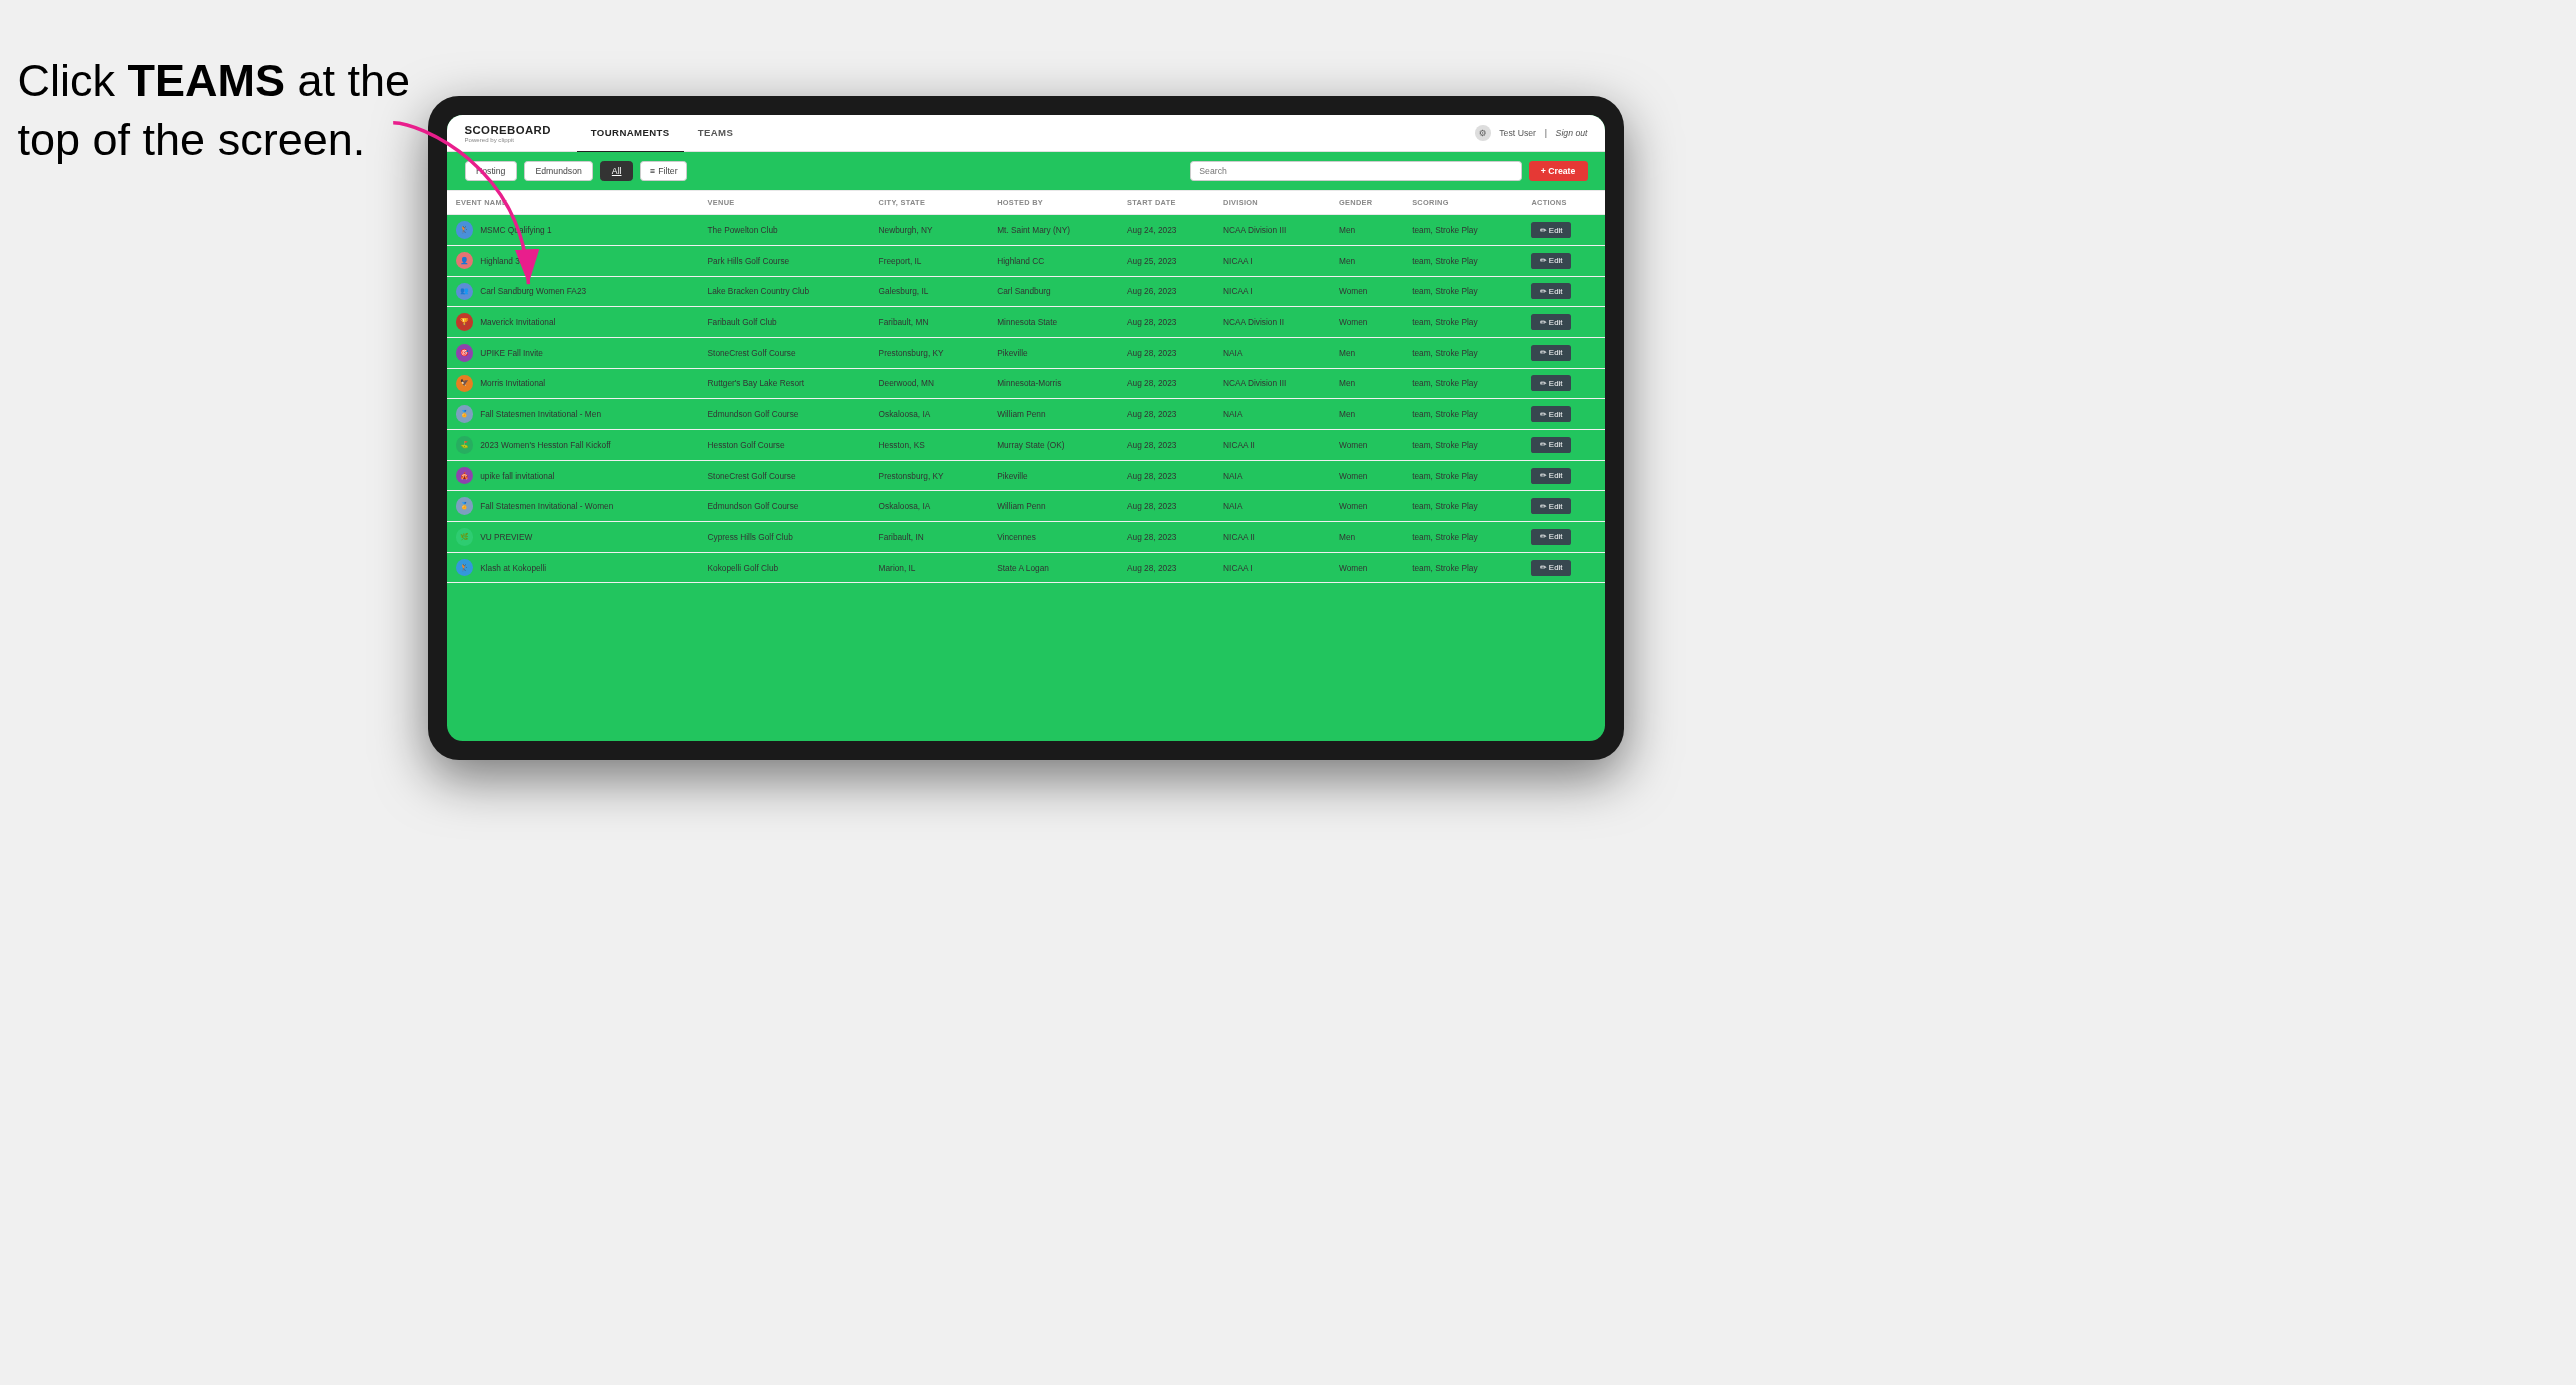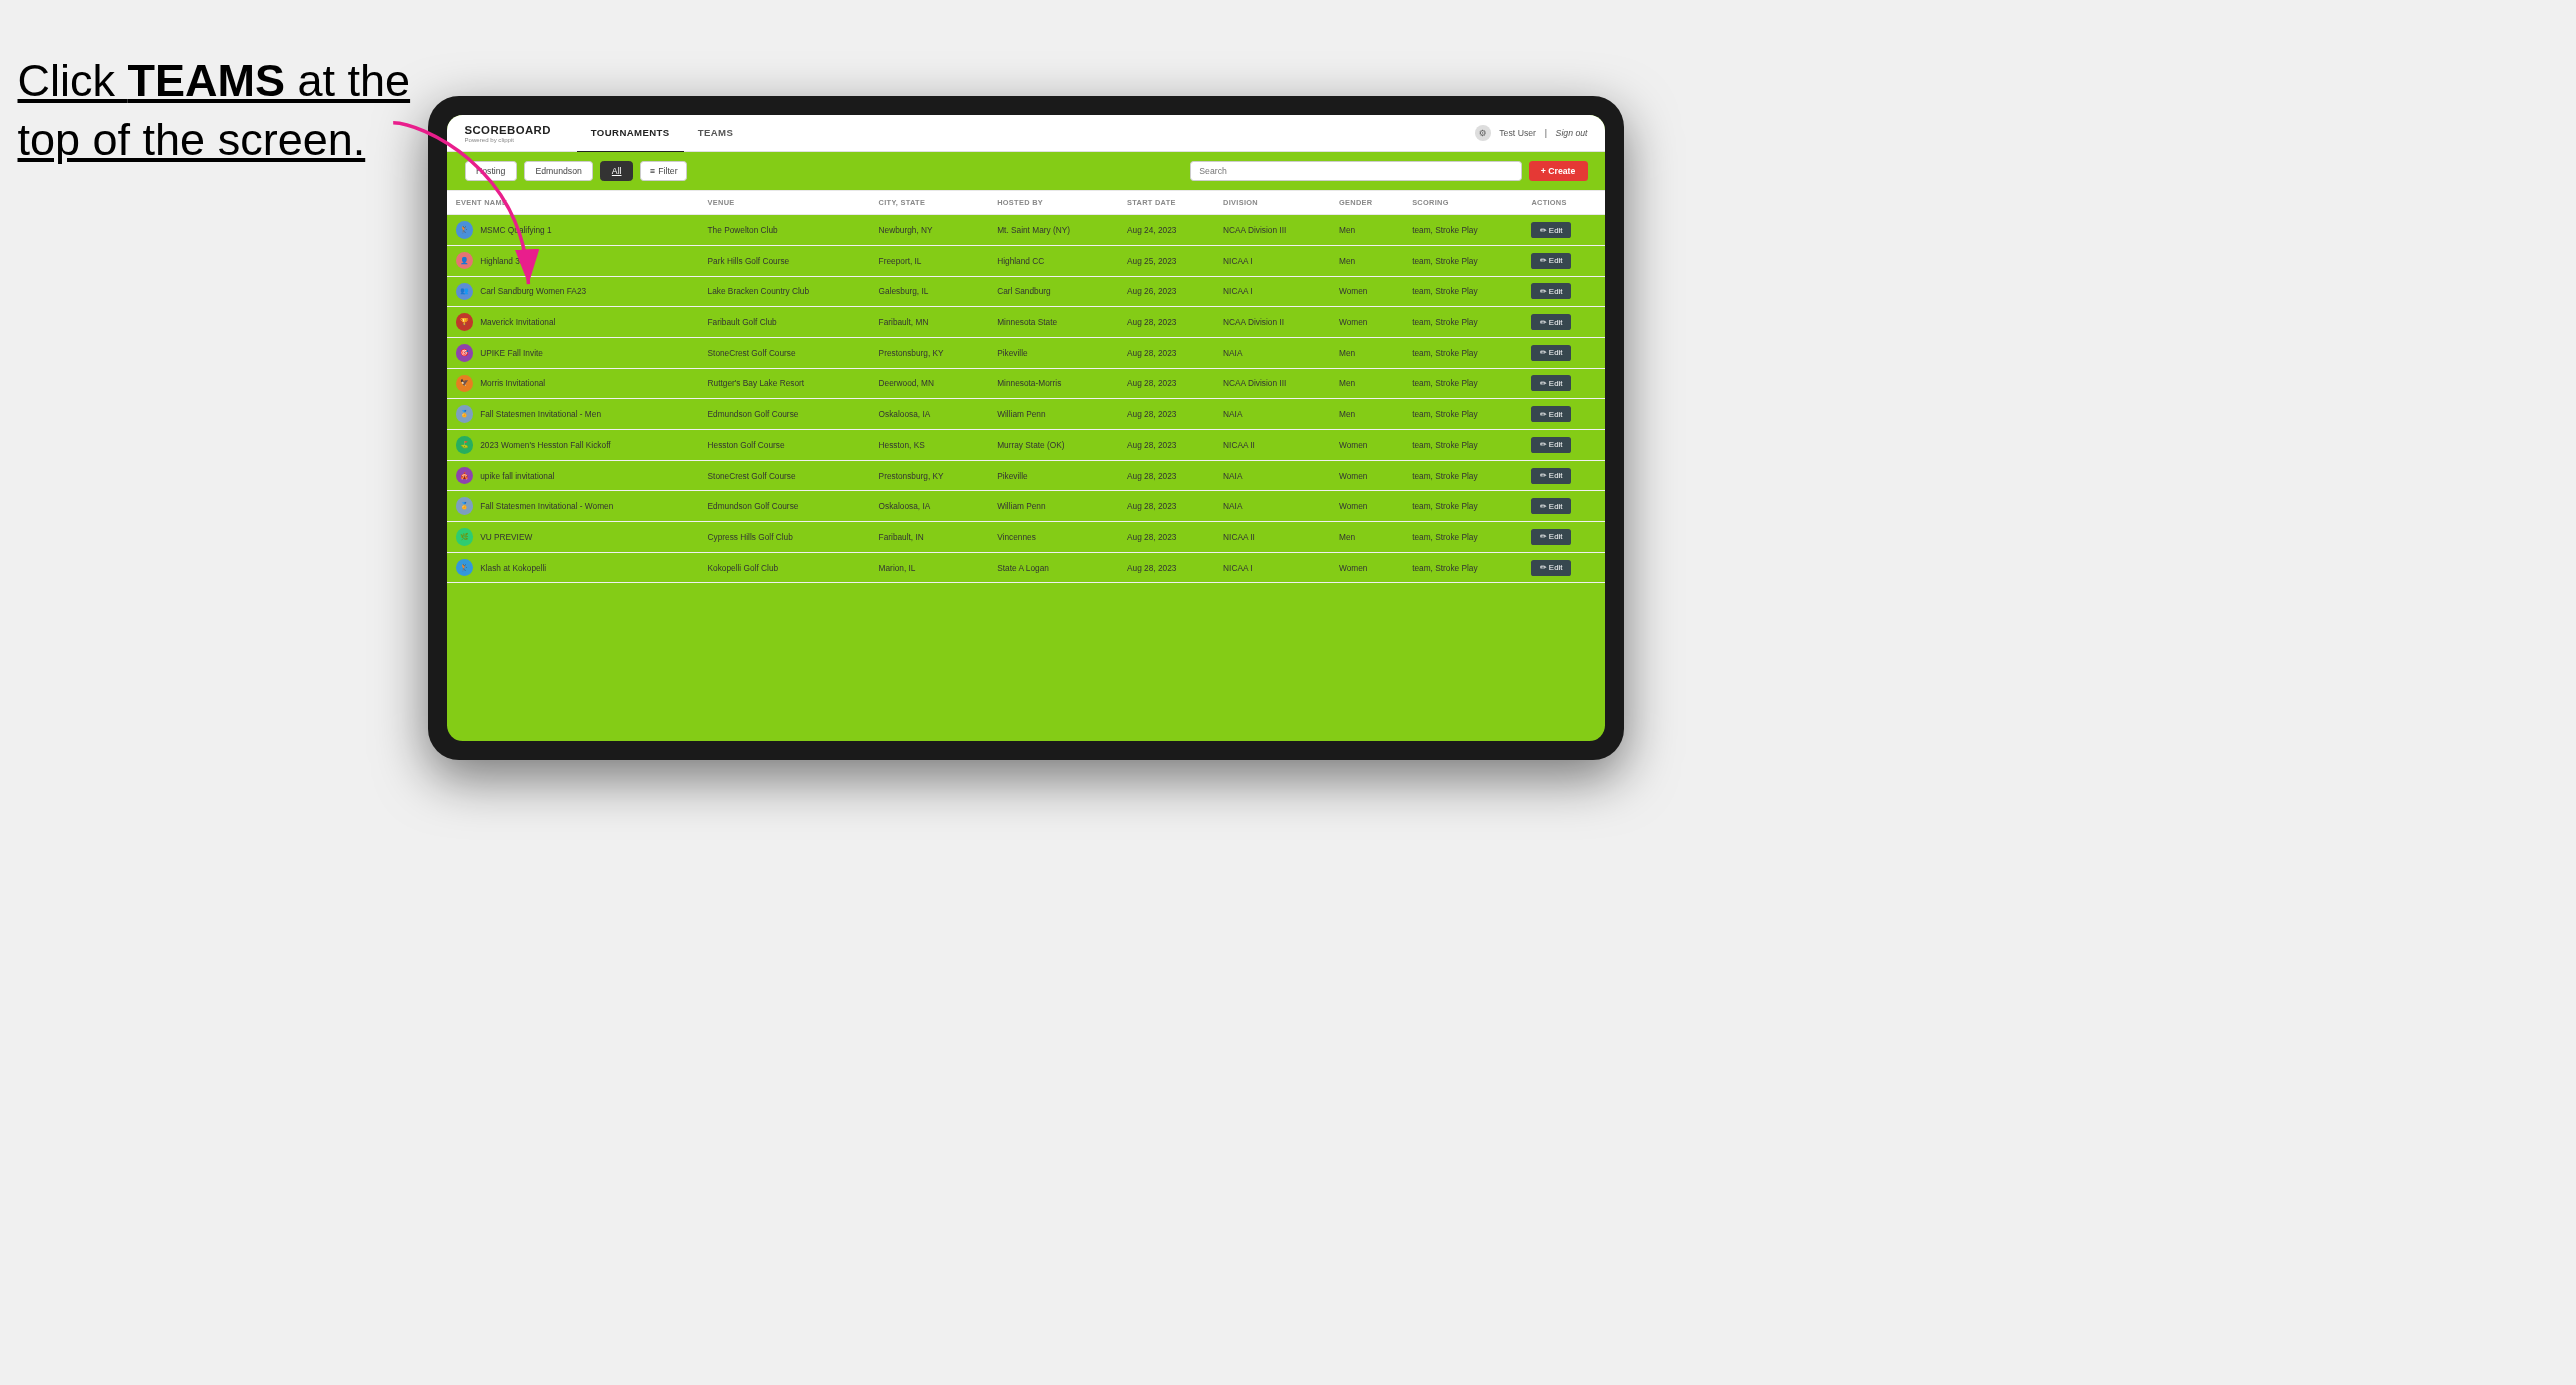--- a/index.html
+++ b/index.html
@@ -15,21 +15,20 @@
     
     .instruction {
       position: absolute;
       top: 52px;
       left: 17.5px;
       font-size: 45px;
       line-height: 1.3;
       color: #000;
       z-index: 10;
       max-width: 419px;
-      text-decoration: underline;
     }
     .instruction strong {
       font-weight: 900;
     }
 
     
     .arrow-container {
       position: absolute;
       top: 114px;
       left: 367px;
@@ -46,21 +45,21 @@
       height: 664px;
       background: #1a1a1a;
       border-radius: 31px;
       padding: 19px;
       box-shadow: 0 17.5px 52px rgba(0,0,0,0.5);
     }
 
     .tablet-screen {
       width: 100%;
       height: 100%;
-      background: #84cc16;
+      background: #22c55e;
       border-radius: 15.7px;
       overflow: hidden;
       display: flex;
       flex-direction: column;
     }
 
     
     .app-header {
       display: flex;
       align-items: center;

